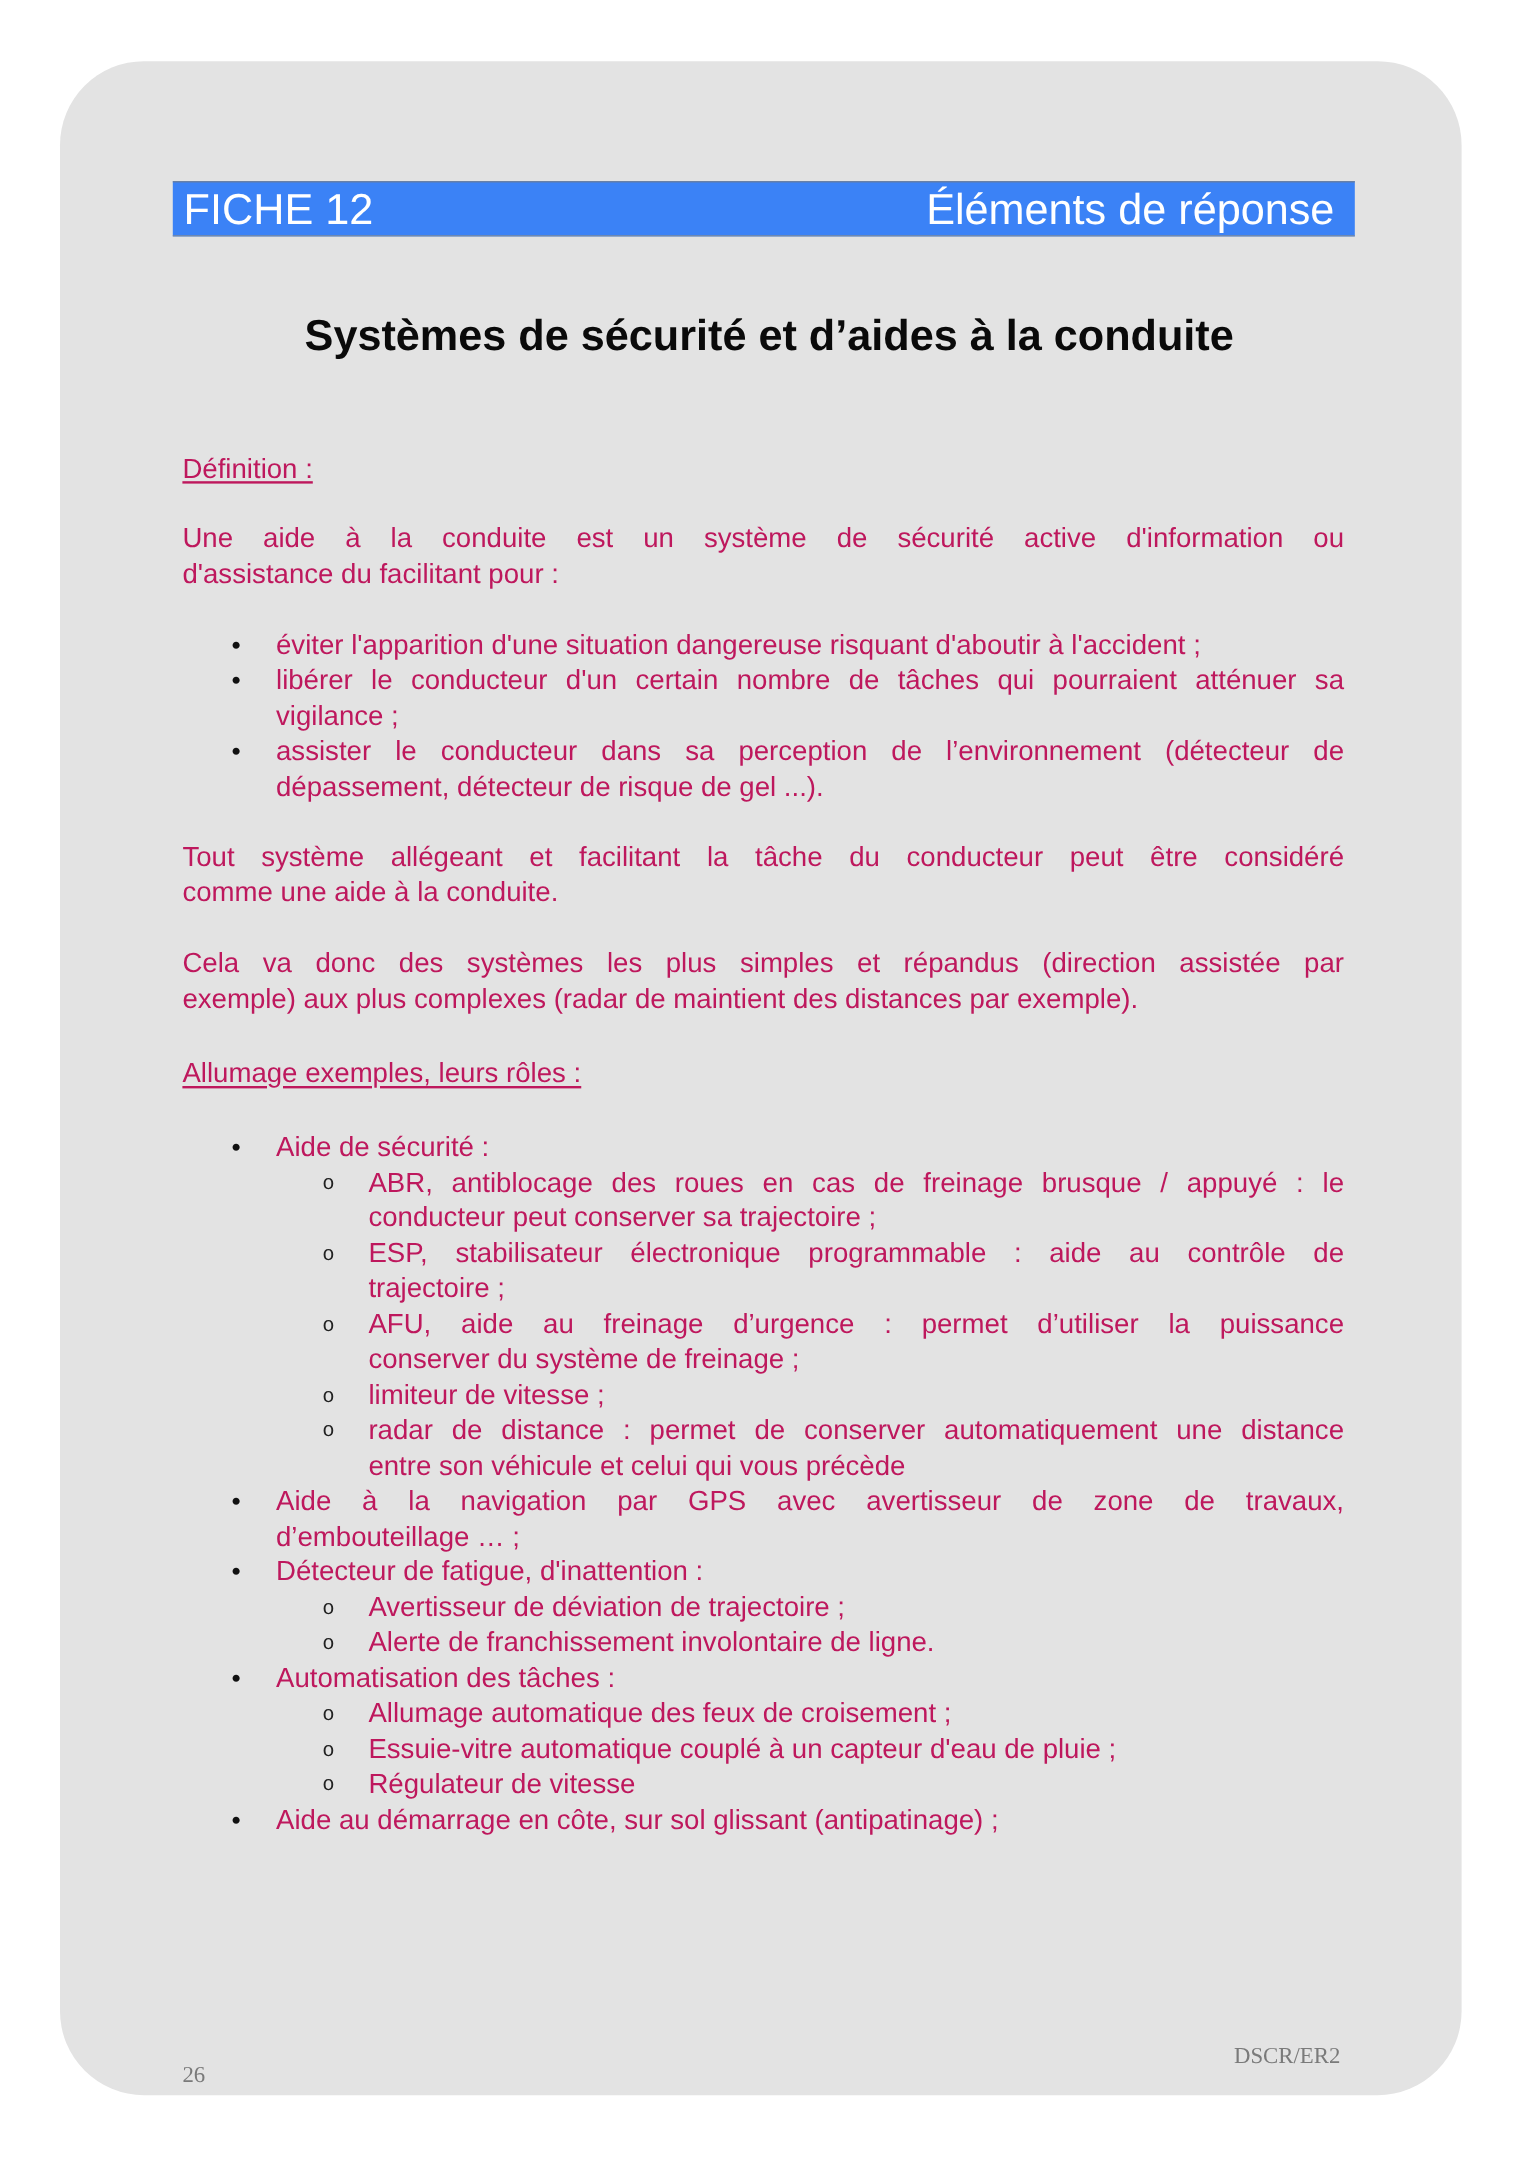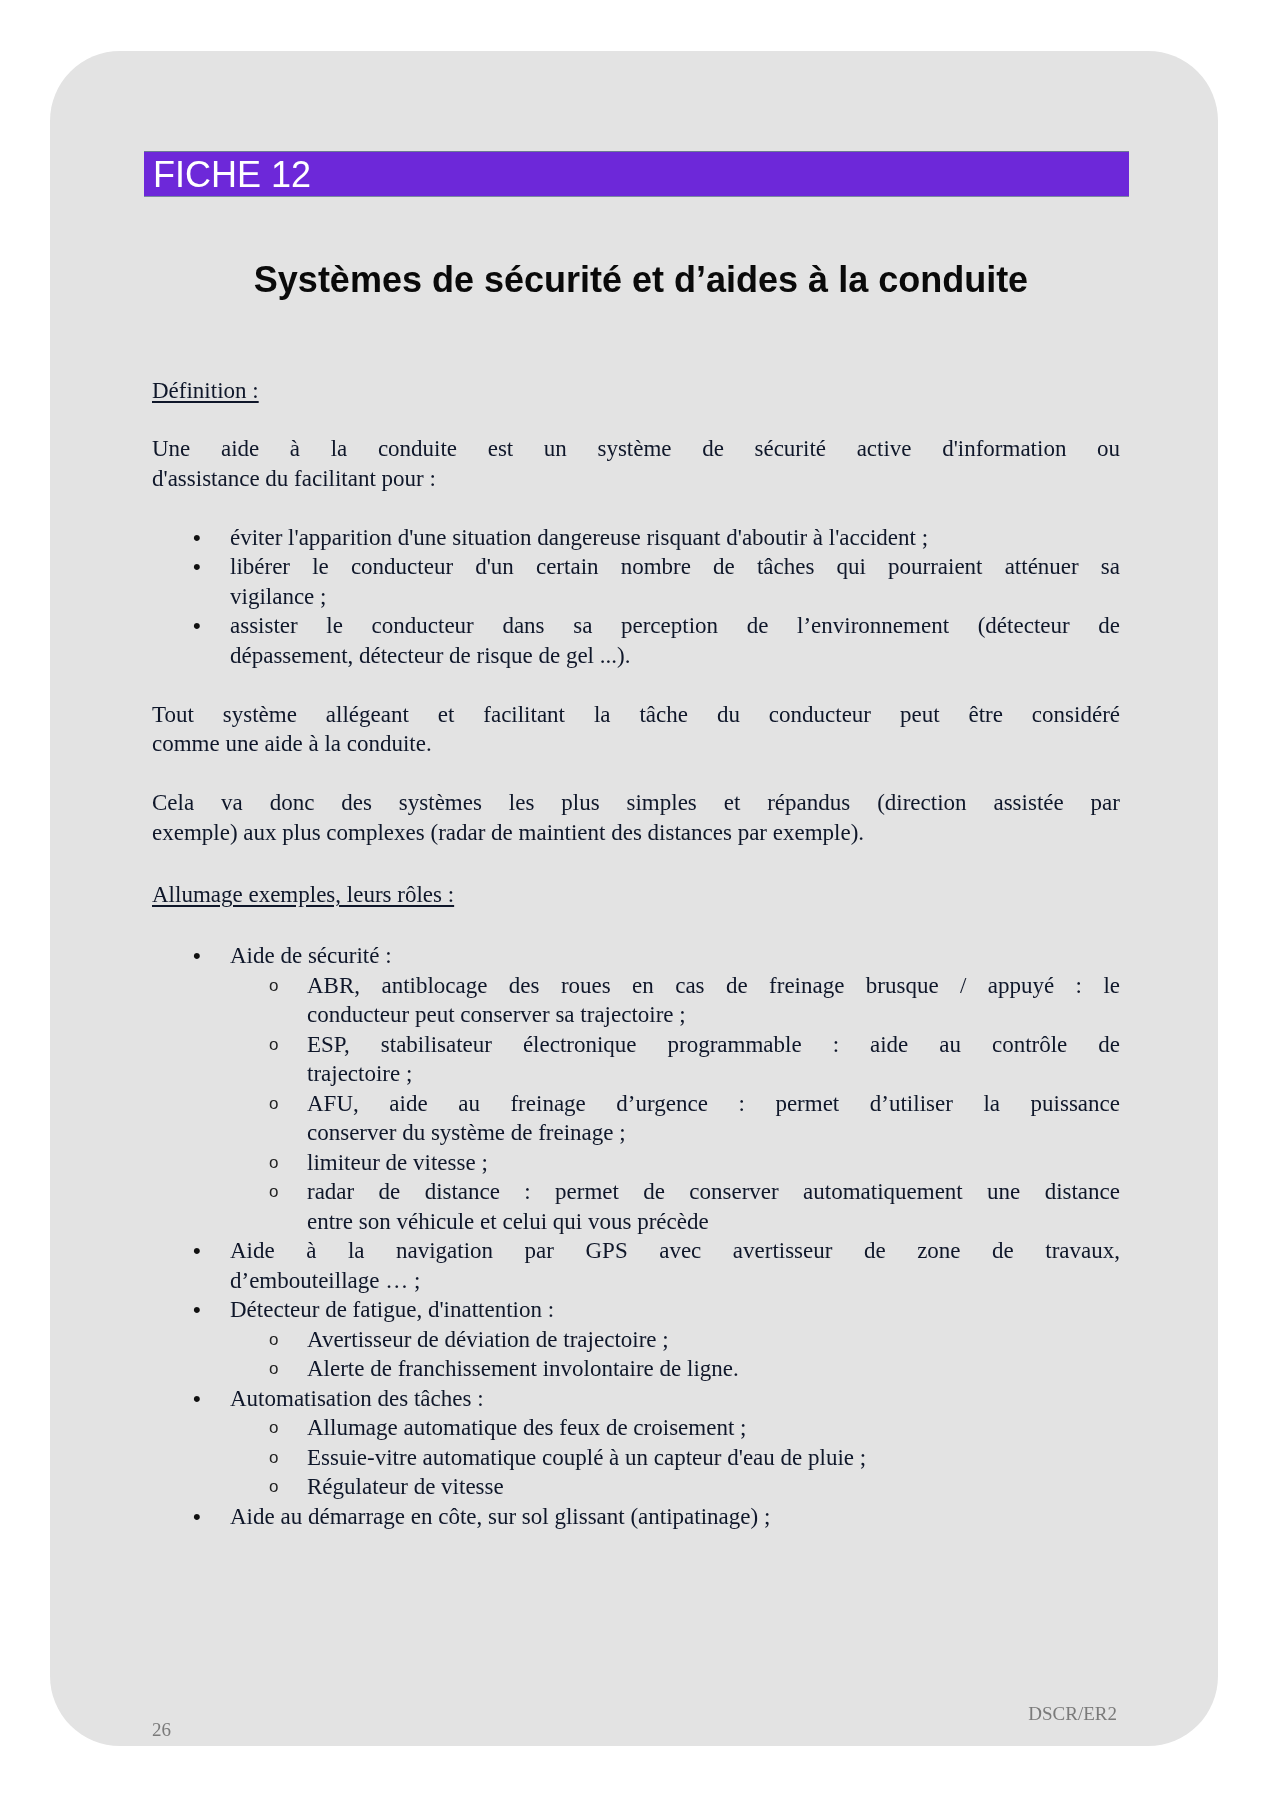--- a/index.html
+++ b/index.html
@@ -1,40 +1,41 @@
 <!DOCTYPE html>
 <html><head>
 <meta charset="utf-8">
 <style>
   html, body { margin: 0; padding: 0; background: #ffffff; }
   body { width: 1272px; height: 1800px; position: relative; overflow: hidden;
          font-family: "Liberation Sans", sans-serif; color: #111111; }
   .card { position: absolute; left: 50px; top: 51px; width: 1168px; height: 1695px;
           background: #e3e3e3; border-radius: 70px; }
   .banner { position: absolute; left: 144px; top: 151px; width: 985px; height: 46px;
-            background: #6d28d9; border-top: 1px solid #6b7c93; border-bottom: 1px solid #7a8aa0; box-sizing: border-box; }
+            background: #3b82f6; border-top: 1px solid #6b7c93; border-bottom: 1px solid #7a8aa0; box-sizing: border-box; }
   .banner span { position: absolute; top: 3px; color: #ffffff; font-size: 36px; line-height: 40px; white-space: nowrap; }
   .banner .left { left: 9px; }
   .banner .right { right: 17px; }
   .title { position: absolute; left: 0; width: 1272px; top: 258px; text-align: center;
            font-weight: bold; font-size: 36px; line-height: 44px; color: #0a0a0a; padding-left: 10px; box-sizing: border-box; }
-  .line { position: absolute; font-size: 23px; line-height: 29px; white-space: nowrap; color: #0f172a; font-family: Liberation Serif, serif; }
+  .line { position: absolute; font-size: 23px; line-height: 29px; white-space: nowrap; color: #be185d; }
   .just { text-align: justify; text-align-last: justify; white-space: normal; }
   .u { text-decoration: underline; text-underline-offset: 3px; }
   .bullet { position: absolute; font-size: 22px; line-height: 29px; color: #111; }
   .sub { position: absolute; font-size: 17px; line-height: 29px; color: #222; }
   .footer { position: absolute; font-family: "Liberation Serif", serif; font-size: 19px; color: #7a7a7a; line-height: 22px; }
 </style>
 </head>
 <body>
 
 <div class="card"></div>
 
 <div class="banner">
   <span class="left">FICHE 12</span>
+  <span class="right">Éléments de réponse</span>
 </div>
 
 <div class="title">Systèmes de sécurité et d’aides à la conduite</div>
 
 <div id="content">
     <div class="line u" style="left: 152px; top: 376px;">Définition :</div>
     <div class="line just" style="left: 152px; top: 434px; width: 968px;">Une aide à la conduite est un système de sécurité active d'information ou</div>
     <div class="line" style="left: 152px; top: 463.5px;">d'assistance du facilitant pour :</div>
     <div class="bullet" style="left: 193px; top: 522.5px;">•</div>
     <div class="line" style="left: 230px; top: 522.5px;">éviter l'apparition d'une situation dangereuse risquant d'aboutir à l'accident ;</div>

